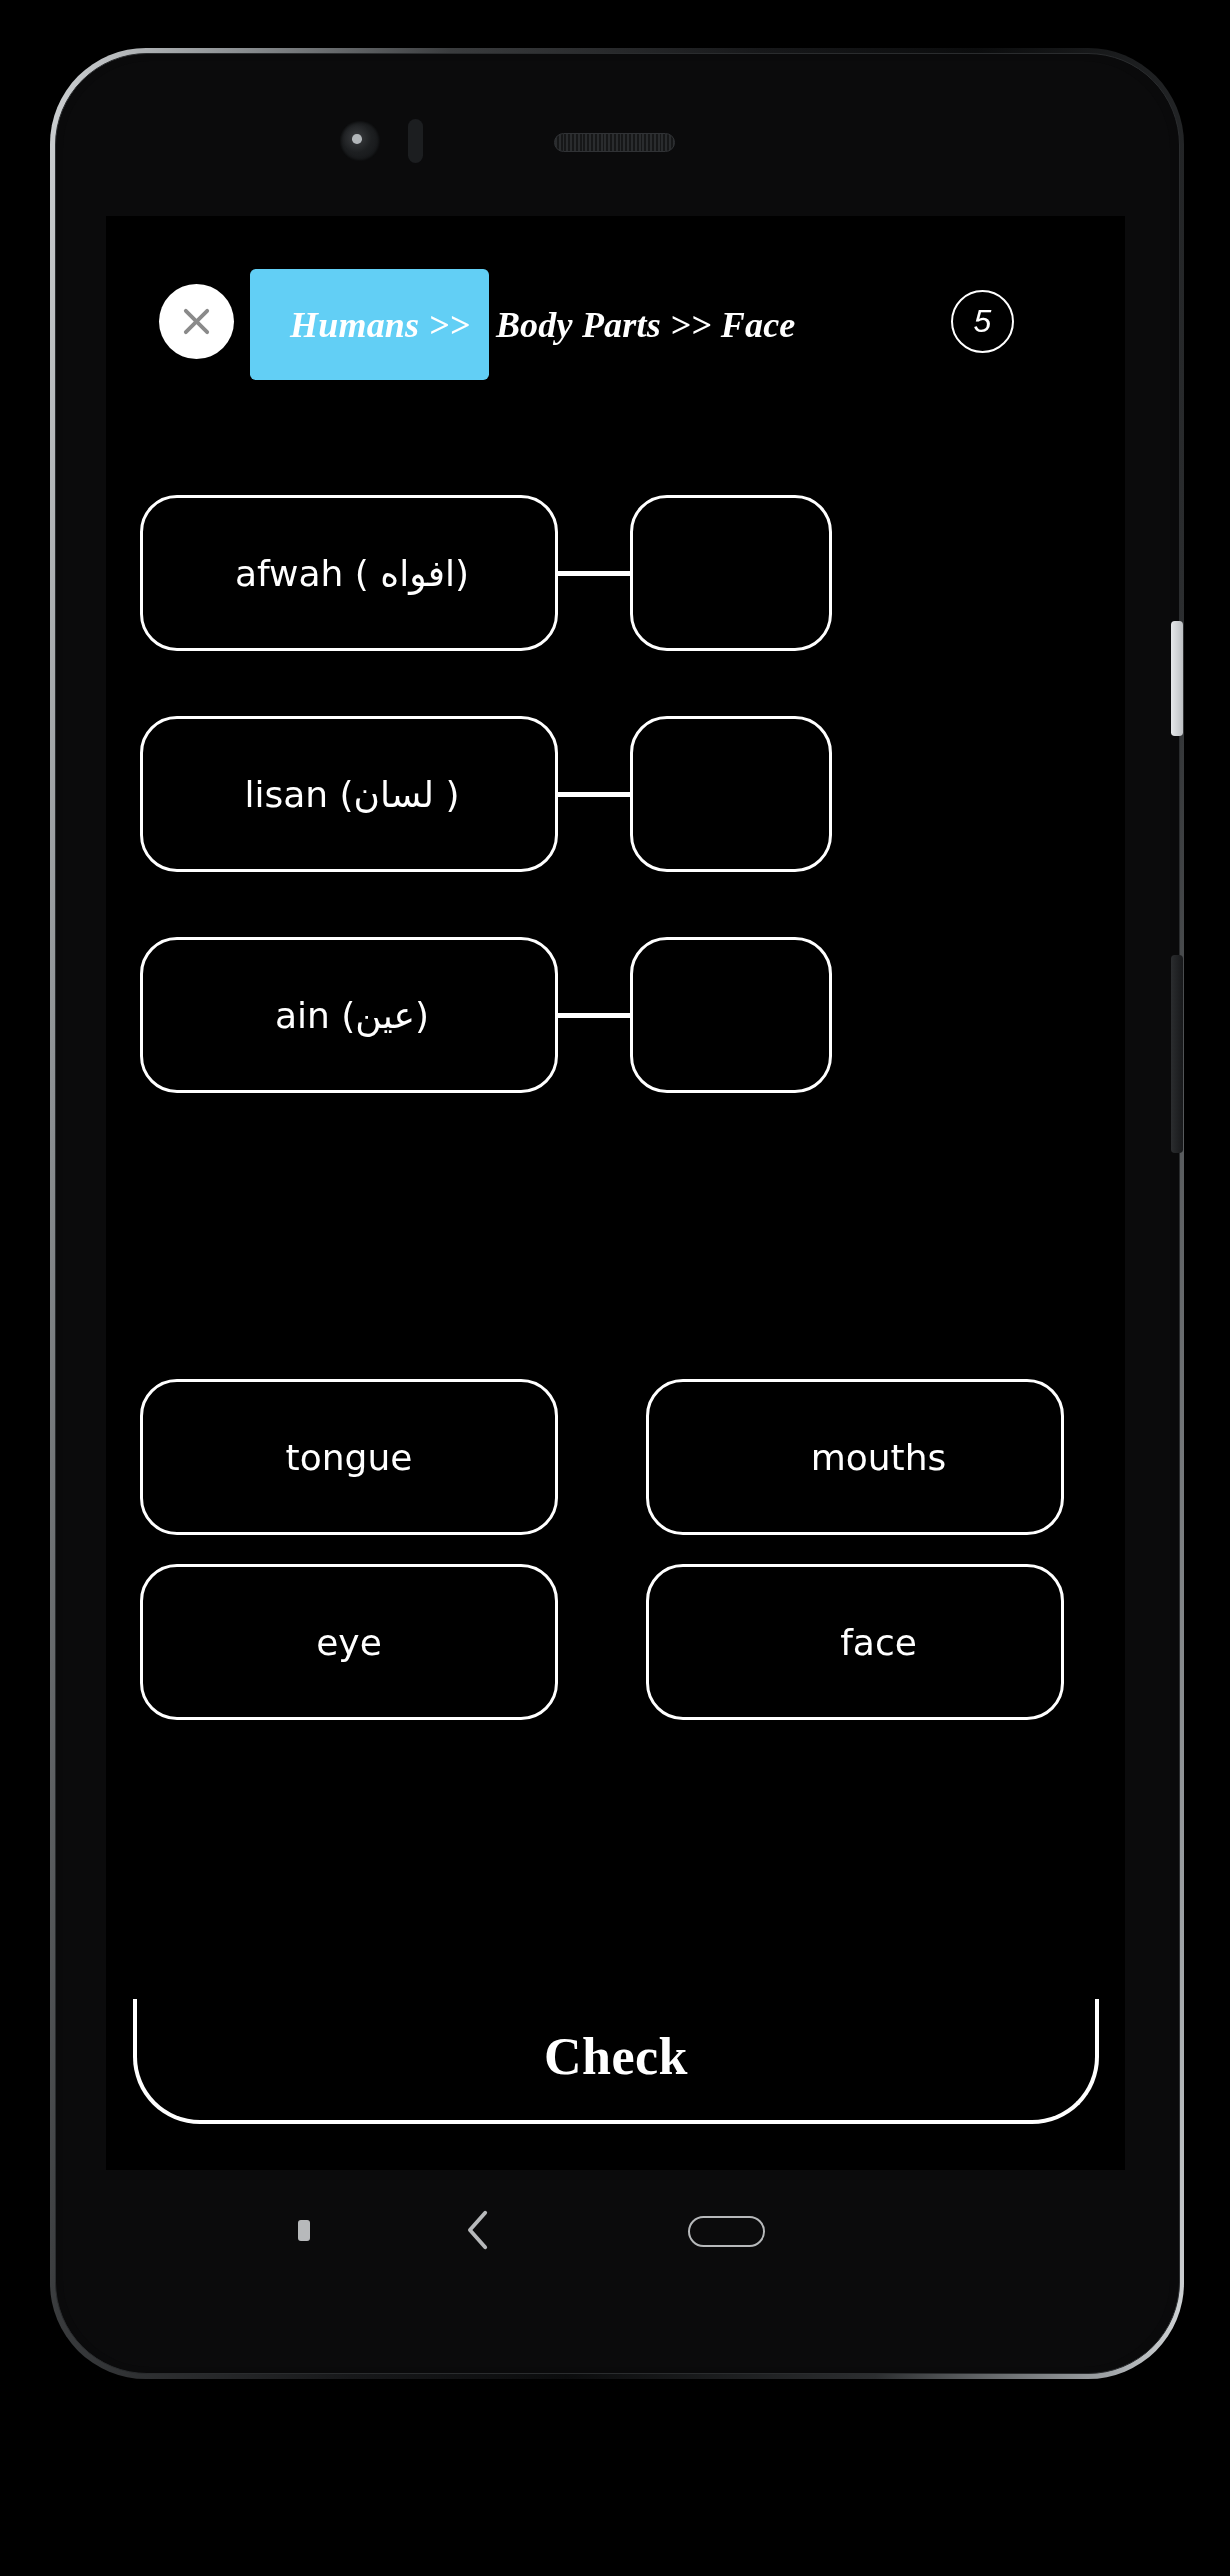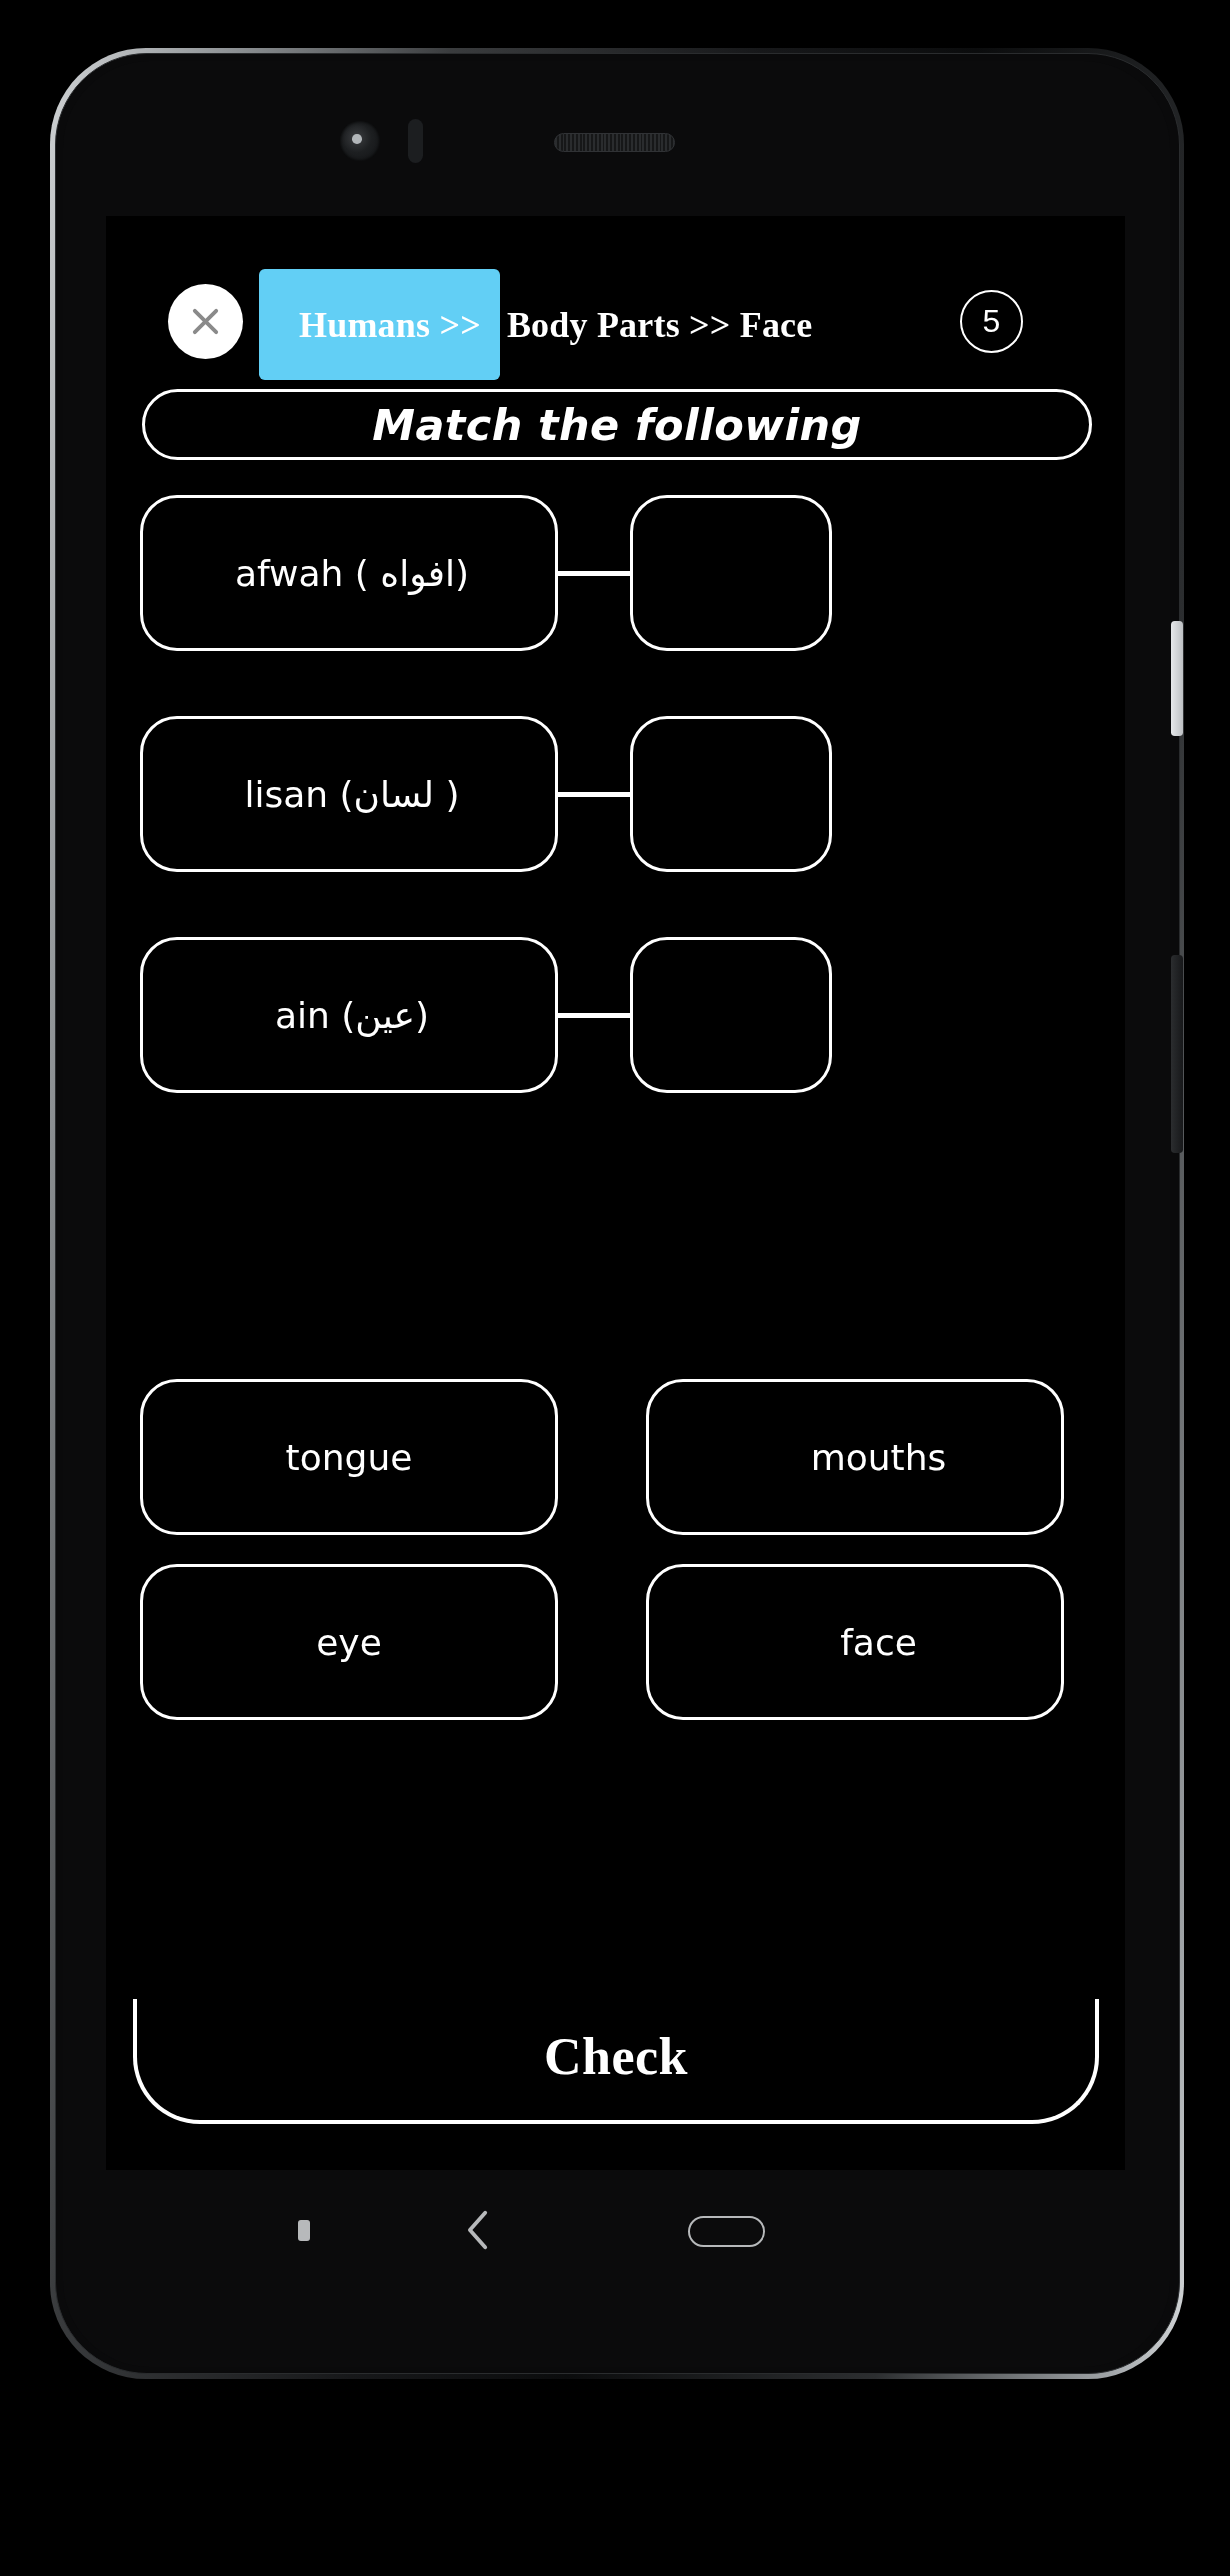--- a/index.html
+++ b/index.html
@@ -120,23 +120,24 @@
     top: 216px;
     width: 1019px;
     height: 2067px;
     background: #000000;
     overflow: hidden;
   }
 
   
   .app-header {
     position: absolute;
-    left: 9px; top: 53px;
+    left: 0; top: 53px;
     width: 1019px;
     height: 106px;
+    font-style: italic;
   }
 
   .close-button {
     position: absolute;
     left: 53px;
     top: 15.4px;
     width: 75px;
     height: 75px;
     border-radius: 50%;
     background: #ffffff;
@@ -394,23 +395,20 @@
       </div>
 
       <div class="breadcrumb">
         <span class="crumb-active">Humans &gt;&gt;</span>
         <span class="crumb-rest">Body Parts &gt;&gt; Face</span>
       </div>
 
       <div class="counter-badge">5</div>
     </div>
 
-    <div class="title-pill">
-      <span class="title-text">Match the following</span>
-    </div>
 
     <div class="match-area">
 
       <div class="match-row">
         <div class="term-box">afwah ( افواه)</div>
         <div class="connector"></div>
         <div class="drop-box"></div>
       </div>
 
       <div class="match-row">

